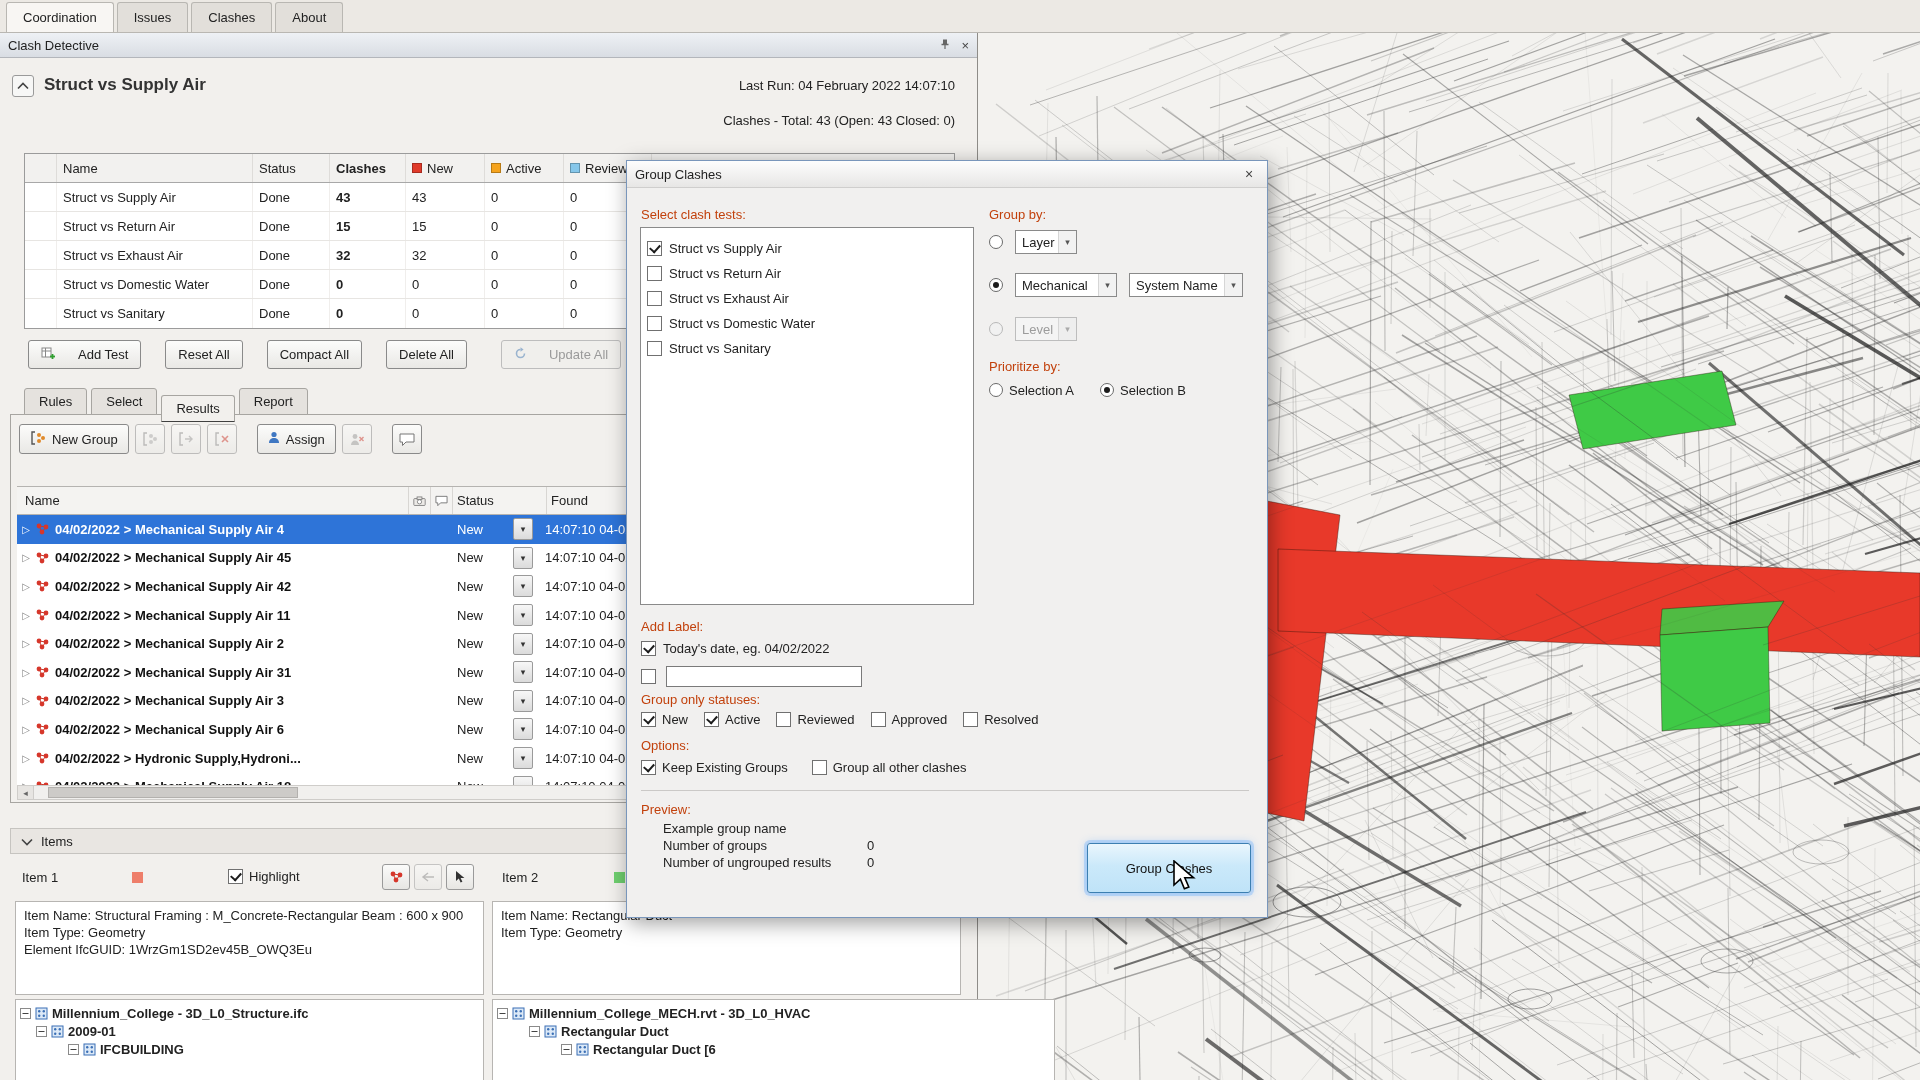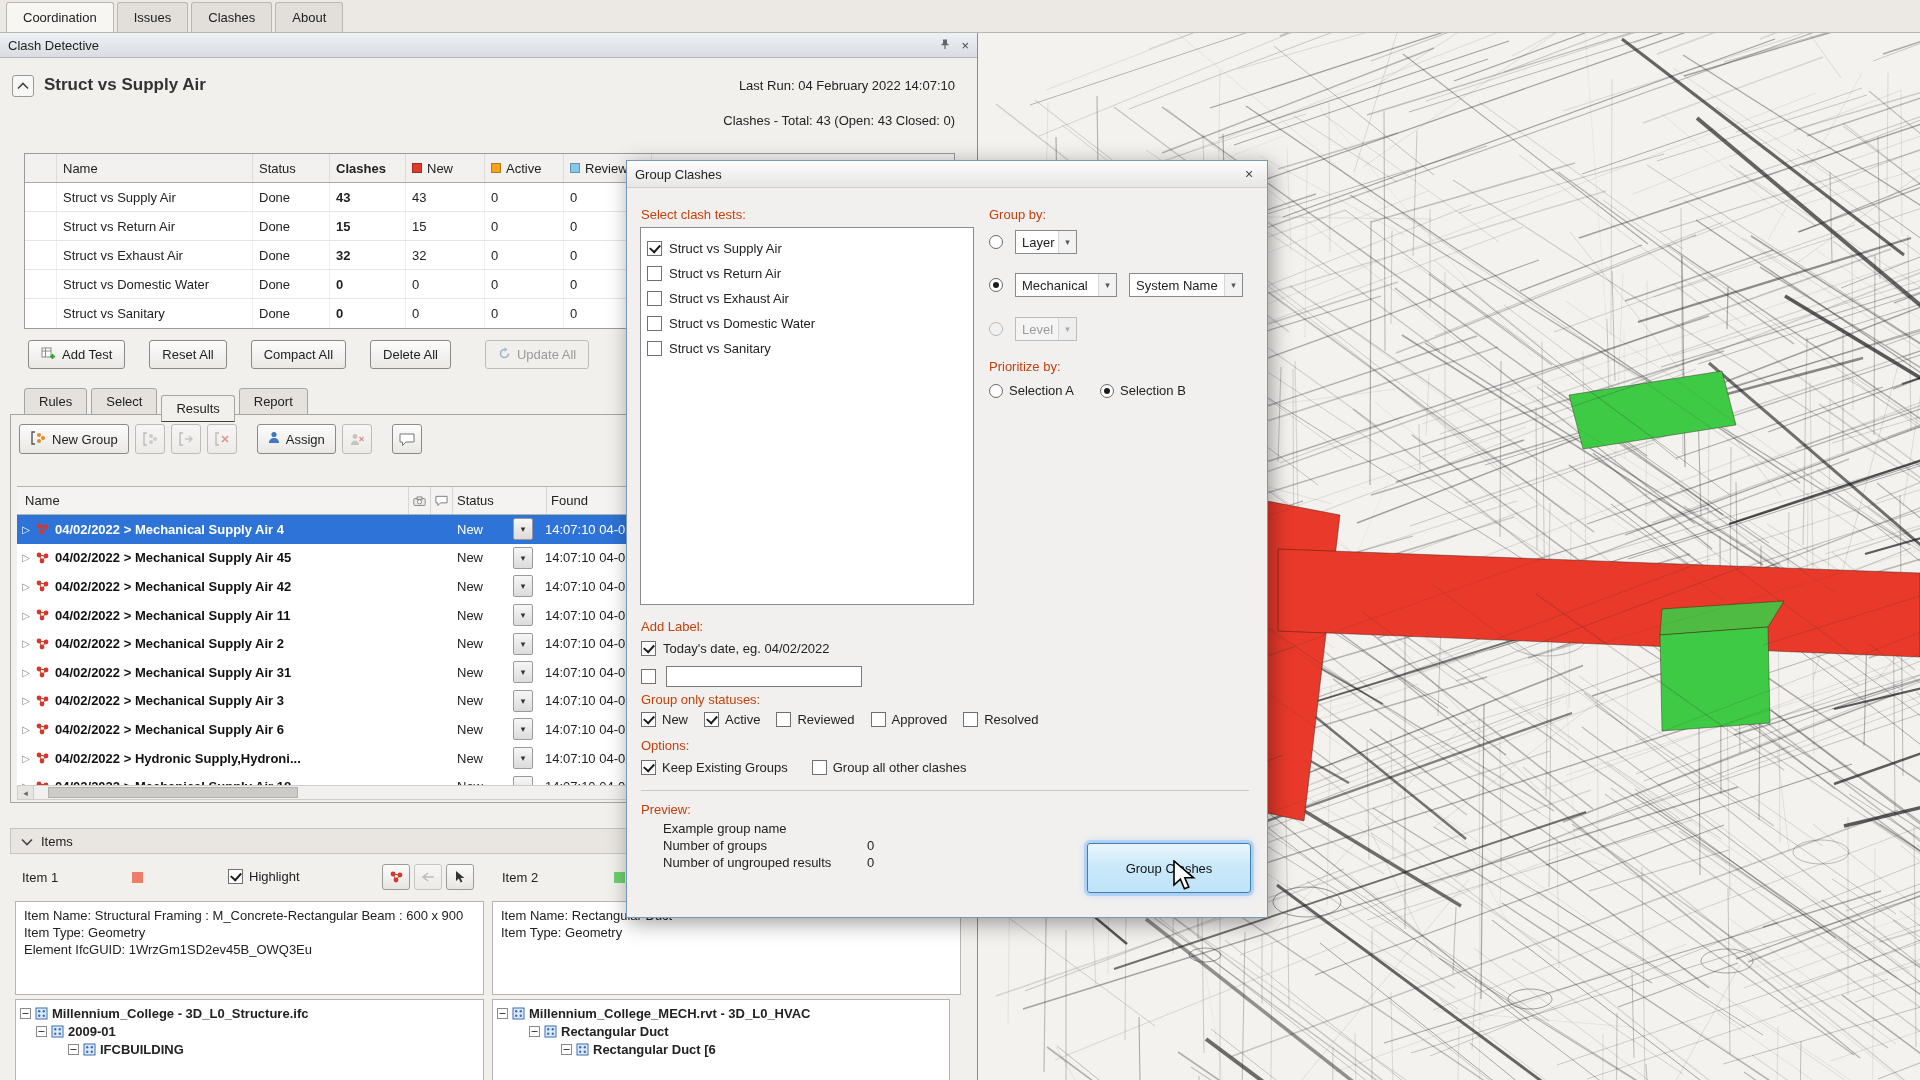--- a/index.html
+++ b/index.html
@@ -28,21 +28,21 @@
   .tt-row:last-child{border-bottom:none;}
   .tt-c{display:flex;align-items:center;padding:0 6px;border-right:1px solid #dedcd9;height:100%;white-space:nowrap;overflow:hidden;}
   .tt-row .tt-c{border-right:1px solid #f0eeec;}
   .c0{width:32px;} .c1{width:196px;} .c2{width:77px;} .c3{width:76px;font-weight:bold;}
   .c4{width:79px;} .c5{width:79px;} .c6{width:88px;} .cfill{flex:1;border-right:none!important;}
   .tt-head .c3{font-weight:bold;}
   .swatch{width:10px;height:10px;margin-right:5px;flex:none;border:1px solid rgba(0,0,0,.25);}
 
   
   #action-row{position:absolute;left:28px;top:307px;display:flex;gap:24px;align-items:center;}
-  .btn{height:29px;padding:0 12px;font-size:13px;border:1px solid #8a8a8a;border-radius:3px;background:linear-gradient(#fcfcfb,#e9e8e5);display:inline-flex;align-items:center;gap:6px;color:#222;font-family:inherit;}
+  .btn{height:29px;padding:0 12px;font-size:13px;border:1px solid #8a8a8a;border-radius:3px;background:linear-gradient(#fcfcfb,#e9e8e5);display:inline-flex;align-items:center;gap:22px;color:#222;font-family:inherit;}
   .btn.disabled{color:#9a9a9a;border-color:#bdbdbd;background:#f0efec;margin-left:10px;}
 
   
   #subtabs{position:absolute;left:24px;top:355px;display:flex;z-index:3;}
   .stab{padding:0 14px;line-height:25px;font-size:13px;border:1px solid #a7a5a1;background:#e5e2de;margin-right:4px;border-radius:3px 3px 0 0;}
   .stab.act{background:#f2f0ed;border-bottom:1px solid #404040;position:relative;top:7px;font-weight:normal;}
 
   
   #results-container{position:absolute;left:10px;top:381px;width:957px;height:389px;border:1px solid #a7a5a1;background:#f2f0ed;}
   #rtoolbar{position:absolute;left:8px;top:8px;display:flex;gap:6px;height:32px;align-items:center;}
@@ -77,21 +77,21 @@
   #item1-label{position:absolute;left:12px;top:7px;} #item2-label{position:absolute;left:492px;top:7px;}
   .cswatch{position:absolute;top:9px;width:11px;height:11px;}
   #item1-swatch{left:122px;background:var(--item1-swatch);} #item2-swatch{left:604px;background:var(--item2-swatch);}
   #highlight-wrap{position:absolute;left:218px;top:6px;display:flex;gap:6px;align-items:center;}
   #item-tools{position:absolute;left:372px;top:1px;display:flex;gap:4px;}
   .itool{width:28px;height:26px;border:1px solid #9a9a9a;border-radius:3px;background:linear-gradient(#fbfbfa,#e7e6e3);display:flex;align-items:center;justify-content:center;}
   .itool.dis{opacity:.5;}
   .detail-box{position:absolute;top:868px;height:94px;background:#fff;border:1px solid #b7b5b2;padding:5px 8px;font-size:13px;line-height:1.32;overflow:hidden;}
   #detail1{left:15px;width:469px;} #detail2{left:492px;width:469px;}
   .tree{position:absolute;top:966px;bottom:0;background:#fff;border:1px solid #b7b5b2;border-bottom:none;overflow:hidden;padding-top:4px;}
-  #tree1{left:15px;width:469px;} #tree2{left:492px;width:458px;}
+  #tree1{left:15px;width:469px;} #tree2{left:492px;width:563px;}
   .trow{display:flex;align-items:center;height:18px;font-size:13px;font-weight:bold;color:#222;gap:4px;white-space:nowrap;}
   .texp,.tico{display:flex;align-items:center;flex:none;}
 
   
   .cb{display:inline-block;width:15px;height:15px;background:#fff;border:1px solid #707070;position:relative;flex:none;}
   .cb.on::after{content:"";position:absolute;left:2px;top:2px;width:8px;height:5px;border-left:2px solid #1c1c1c;border-bottom:2px solid #1c1c1c;transform:rotate(-48deg);}
   .rad{display:inline-block;width:14px;height:14px;border:1px solid #6a6a6a;border-radius:50%;background:#fff;position:relative;flex:none;}
   .rad.on::after{content:"";position:absolute;left:3px;top:3px;right:3px;bottom:3px;border-radius:50%;background:#1c1c1c;}
   .rad.dis{border-color:#b8b8b8;background:#f1f1f1;}
   .sel-dd{height:24px;background:#fff;border:1px solid #8a8a8a;display:inline-flex;align-items:center;font-size:13px;padding-left:6px;position:relative;white-space:nowrap;overflow:hidden;}
@@ -101,21 +101,21 @@
 
   
   #dialog{position:absolute;left:626px;top:160px;width:642px;height:758px;background:#f1f0ef;border:1px solid #7996bb;box-shadow:3px 5px 20px rgba(0,0,0,.38);z-index:10;font-size:13px;}
   #dlg-titlebar{position:absolute;left:0;top:0;width:100%;height:27px;background:linear-gradient(#fdfdfd,#e7e6e5);border-bottom:1px solid #cfcecd;display:flex;align-items:center;padding:0 8px;}
   #dlg-close{margin-left:auto;width:20px;text-align:center;color:#444;font-size:14px;}
   .dlbl{position:absolute;font-size:13px;color:#c2410c;}
   #dlg-tests{position:absolute;left:13px;top:66px;width:334px;height:378px;background:#fff;border:1px solid #8a8a8a;padding:8px 6px;}
   .dlg-test{display:flex;align-items:center;gap:7px;height:25px;}
   .gb-row{position:absolute;display:flex;align-items:center;gap:12px;}
   #prio-row{position:absolute;left:362px;top:222px;display:flex;gap:26px;align-items:center;}
-  .optitem{display:flex;align-items:flex-end;gap:6px;}
+  .optitem{display:flex;align-items:flex-start;gap:6px;}
   #today-row{position:absolute;left:14px;top:480px;display:flex;gap:7px;align-items:center;}
   #custom-row{position:absolute;left:14px;top:505px;display:flex;gap:10px;align-items:center;}
   #custom-input{width:196px;height:21px;border:1px solid #7a7a7a;background:#fff;font-family:inherit;font-size:13px;padding:0 4px;}
   #dlg-statuses{position:absolute;left:14px;top:551px;display:flex;gap:16px;}
   #dlg-options{position:absolute;left:14px;top:599px;display:flex;gap:24px;}
   #dlg-sep{position:absolute;left:14px;right:18px;top:629px;border-top:1px solid #cbc9c7;}
   #dlg-preview-rows{position:absolute;left:36px;top:660px;width:300px;}
   .pvrow{position:relative;height:17px;}
   .pvval{position:absolute;left:204px;}
   #group-btn{position:absolute;left:460px;top:682px;width:164px;height:50px;border:1px solid #3c7fb1;border-radius:3px;background:linear-gradient(#eaf6fd,#cbe9fa 45%,#bfe3f8);box-shadow:0 0 0 3px rgba(80,160,255,.28),0 0 10px rgba(80,160,255,.45);font-size:13px;color:#111;font-family:inherit;}

